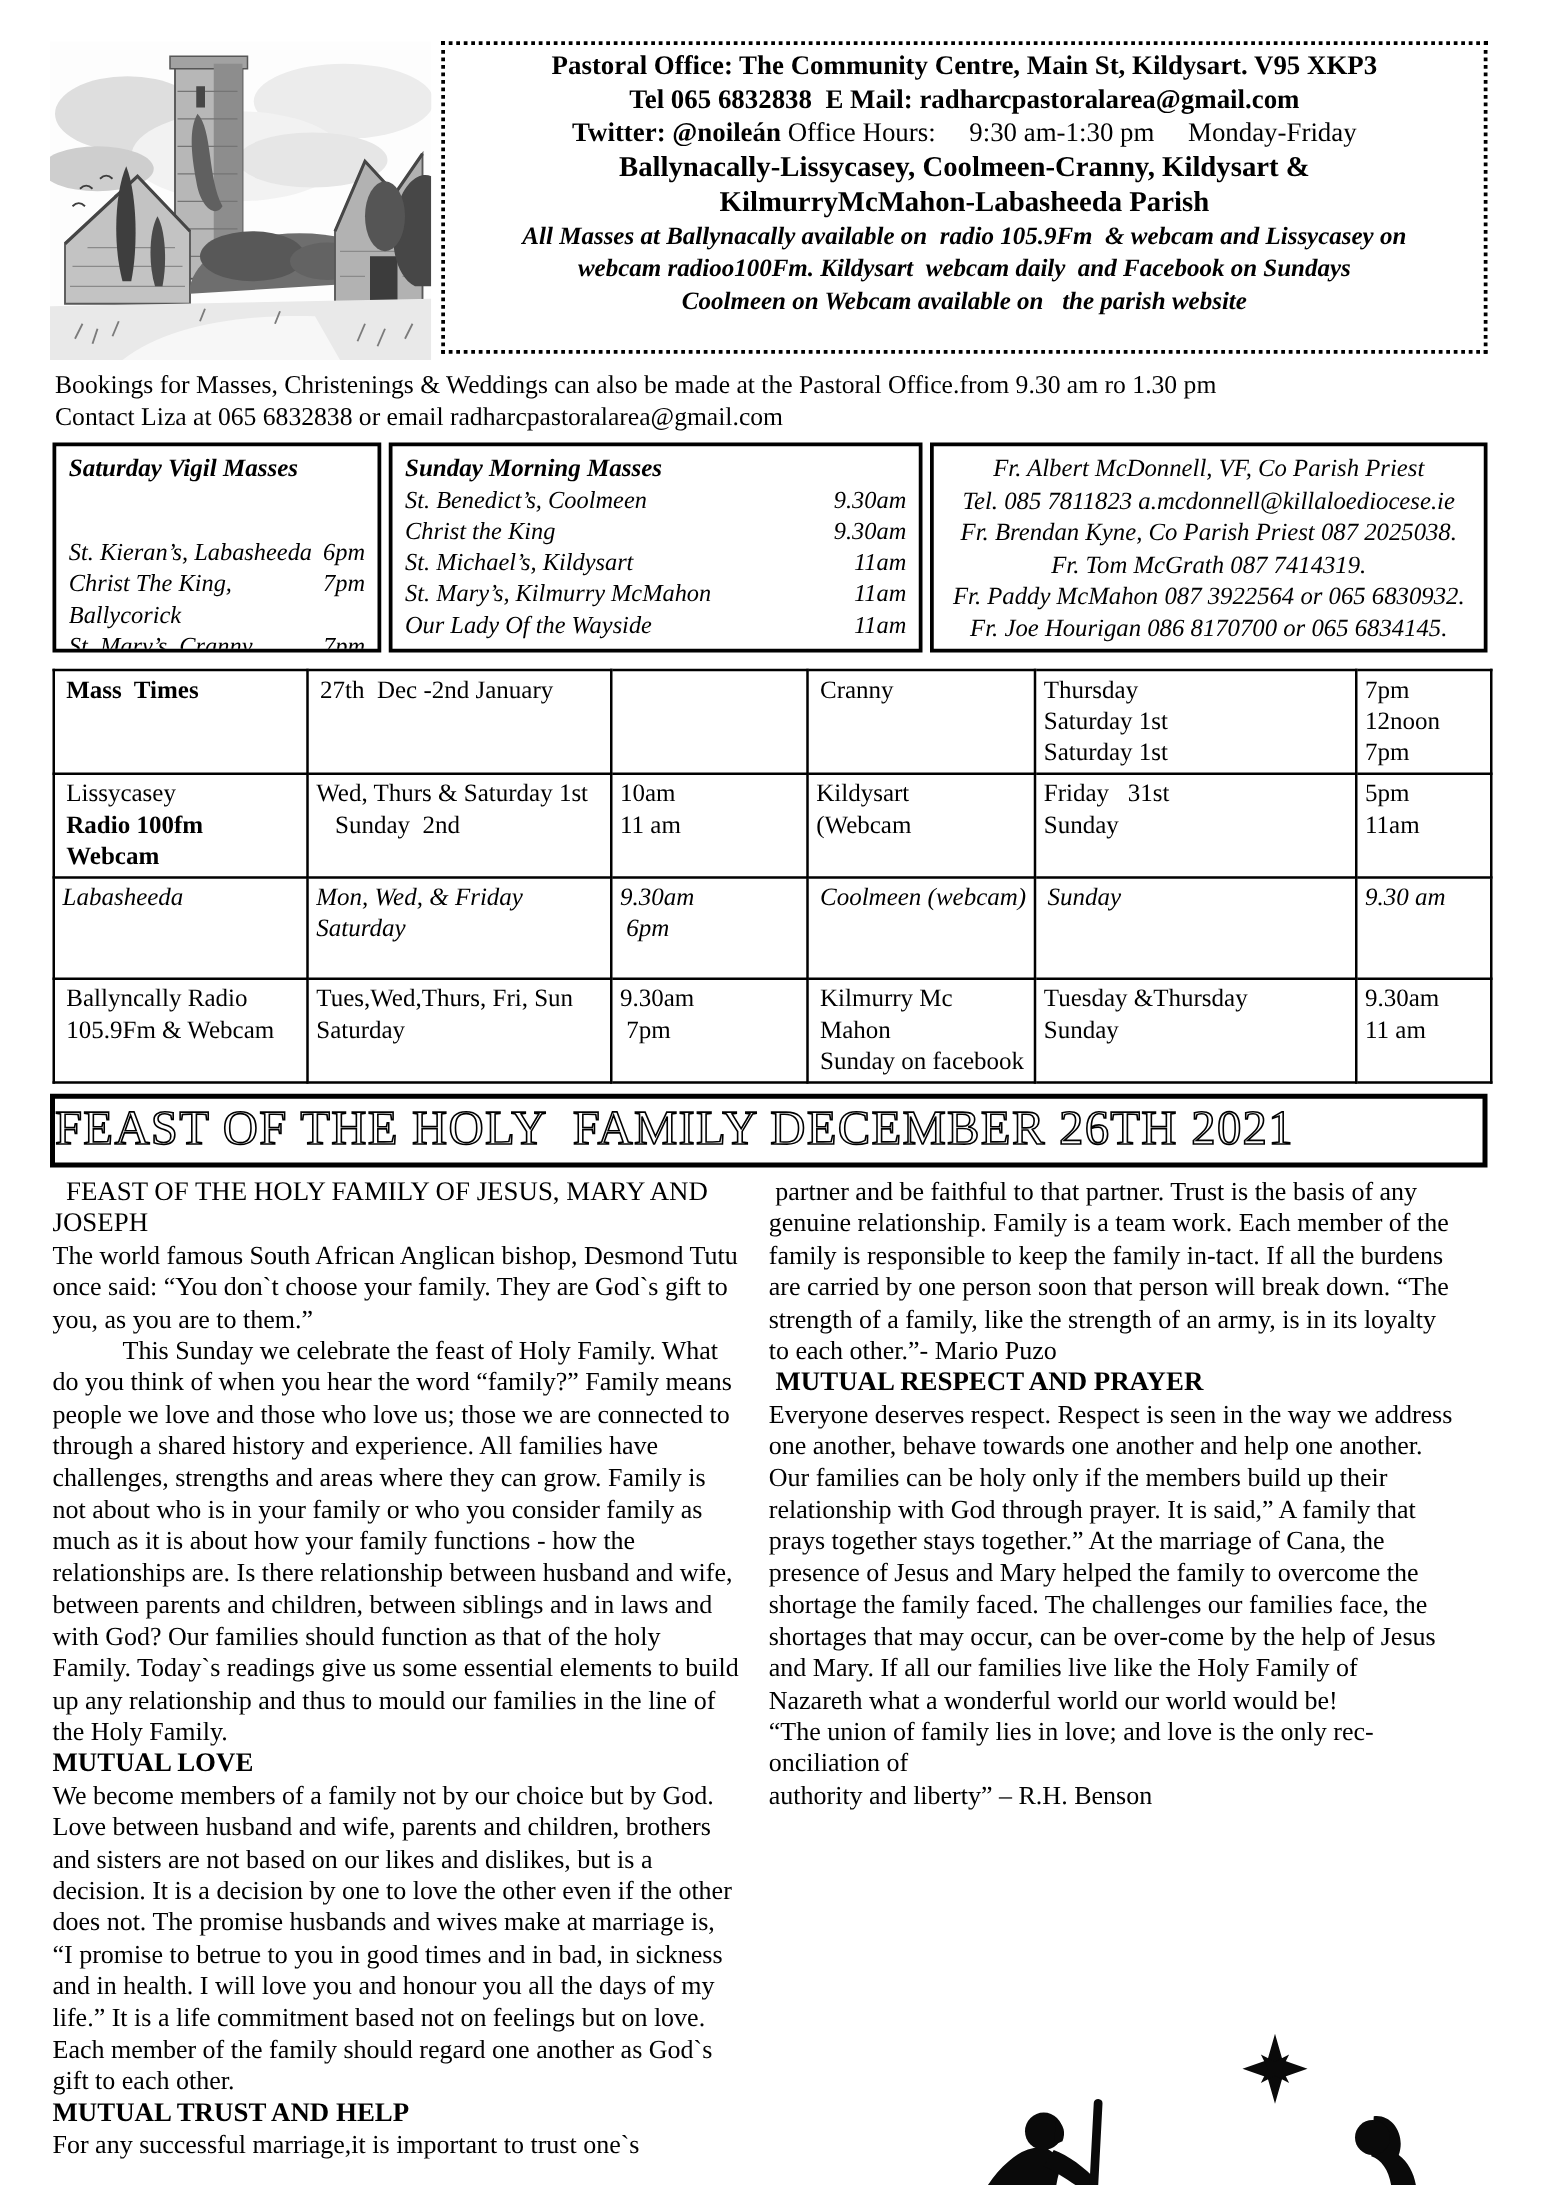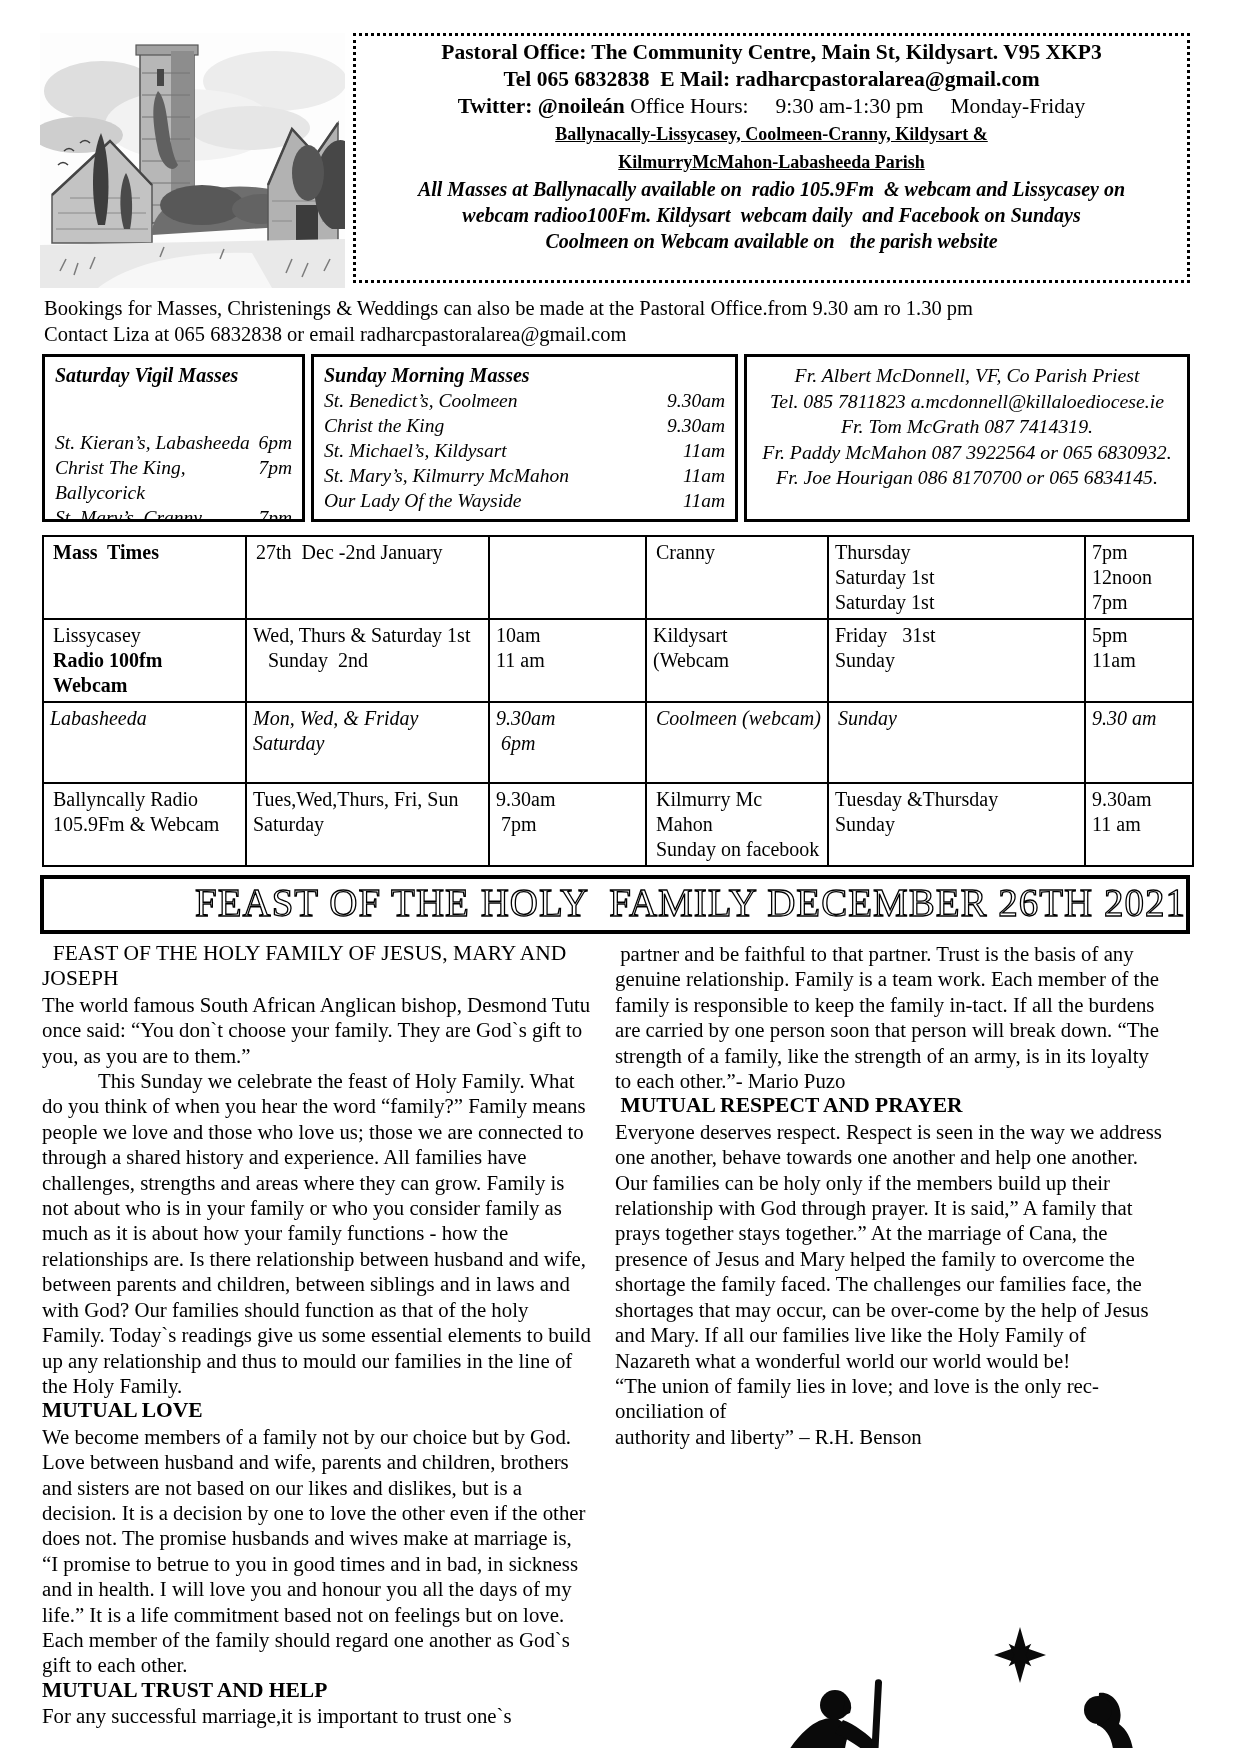--- a/index.html
+++ b/index.html
@@ -9,21 +9,21 @@
   }
   
   .masthead{display:flex;gap:8px;padding:33px 45px 0 40px;}
   .ruins{width:305px;height:255px;flex:0 0 auto;}
   .hbox{
     flex:1;height:250px;box-sizing:border-box;border:3px dotted #000;
     padding:3px 8px 0;text-align:center;
   }
   .h-title{font-size:27px;font-weight:bold;line-height:31px;}
   .h-line{font-size:21.5px;line-height:27px;white-space:pre-wrap;}
-  .h-big{font-size:18px;line-height:28px;text-decoration:underline;}
+  .h-big{font-size:23px;line-height:28px;}
   .b{font-weight:bold;}
   .bi{font-weight:bold;font-style:italic;font-size:20px;line-height:26px;}
   
   .bookings{padding:7px 40px 0 44px;font-size:20.5px;line-height:26px;}
   
   .boxrow{display:flex;gap:6px;padding:7px 45px 0 42px;}
   .mbox{border:3px solid #000;box-sizing:border-box;height:168px;padding:6px 10px;
         font-size:19.5px;line-height:25px;overflow:hidden;font-style:italic;}
   .mbox-title{font-weight:bold;font-size:20px;}
   .vigil{width:263px;}
@@ -35,21 +35,21 @@
   
   .mass-table{margin:13px 29px 0 42px;border-collapse:collapse;table-layout:fixed;
               width:1150px;}
   .mass-table td{
     border:2.5px solid #000;vertical-align:top;padding:3px 6px;
     font-size:20px;line-height:25px;white-space:pre-wrap;overflow:hidden;
   }
   .mass-table .pl{padding-left:9px;}
   .cell-bold{font-weight:bold;}
   
-  .banner{margin:8px 45px 0 40px;border:4px solid #000;text-align:right;
+  .banner{margin:8px 45px 0 40px;border:4px solid #000;text-align:left;
           padding:1px 0 5px;}
   .banner-text{
     font-size:39px;letter-spacing:1px;white-space:pre;
     color:#fff;-webkit-text-stroke:1.3px #000;
   }
   @supports not (-webkit-text-stroke: 1px #000){ .banner-text{color:#1a1a1a;} }
   
   .article{display:flex;gap:22px;padding:7px 40px 0 42px;}
   .colL,.colR{width:551px;font-size:20.8px;line-height:25.4px;}
   .article p{margin:0;white-space:pre-wrap;}
@@ -184,20 +184,21 @@
           <span>11am</span>
         </div>
       <div class="mrow">
           <span>Our Lady Of the Wayside</span>
           <span>11am</span>
         </div>
     </div>
     <div class="mbox priests">
       <div class="pline">Fr. Albert McDonnell, VF, Co Parish Priest</div>
       <div class="pline">Tel. 085 7811823 a.mcdonnell@killaloediocese.ie</div>
+      <div class="pline">Fr. Brendan Kyne, Co Parish Priest 087 2025038.</div>
       <div class="pline">Fr. Tom McGrath 087 7414319.</div>
       <div class="pline">Fr. Paddy McMahon 087 3922564 or 065 6830932.</div>
       <div class="pline">Fr. Joe Hourigan 086 8170700 or 065 6834145.</div>
     </div>
   </div>
 
   <table class="mass-table">
     <colgroup>
       <col style="width:203px">
         <col style="width:243px">

